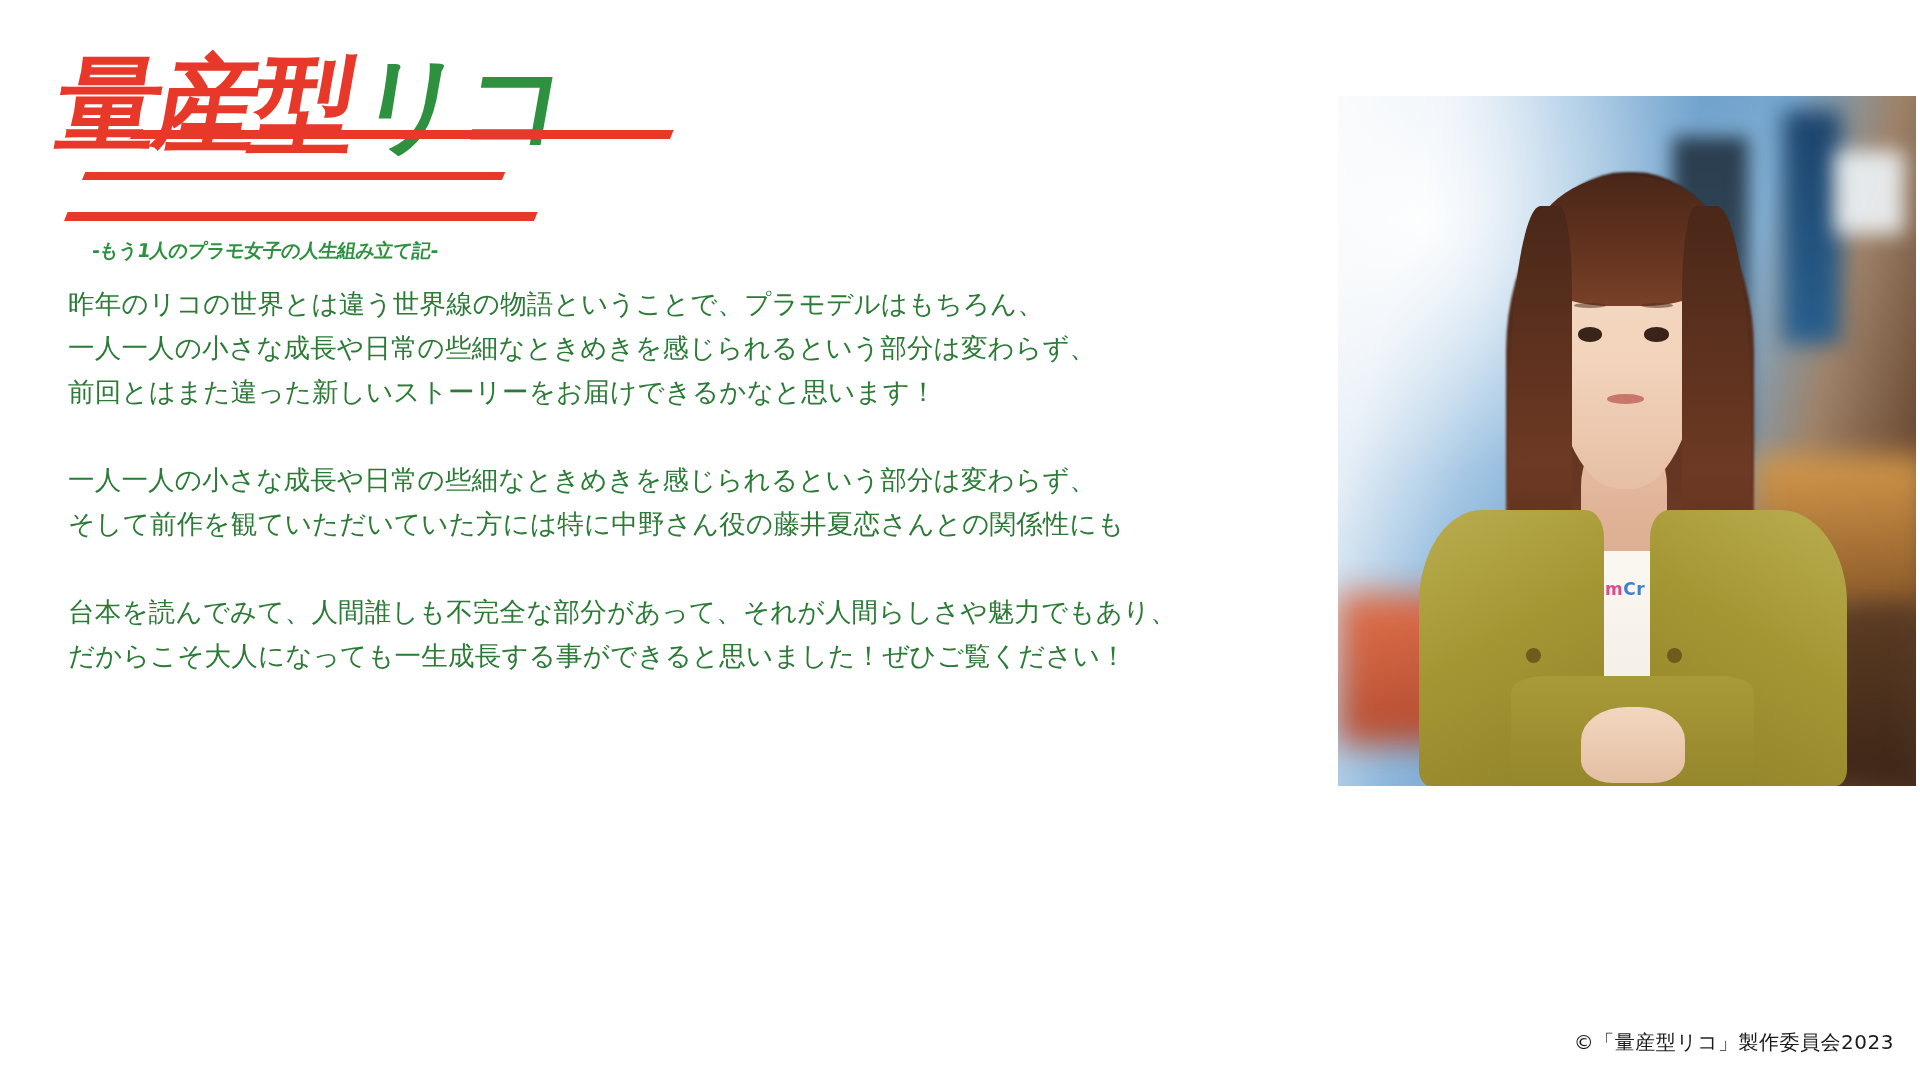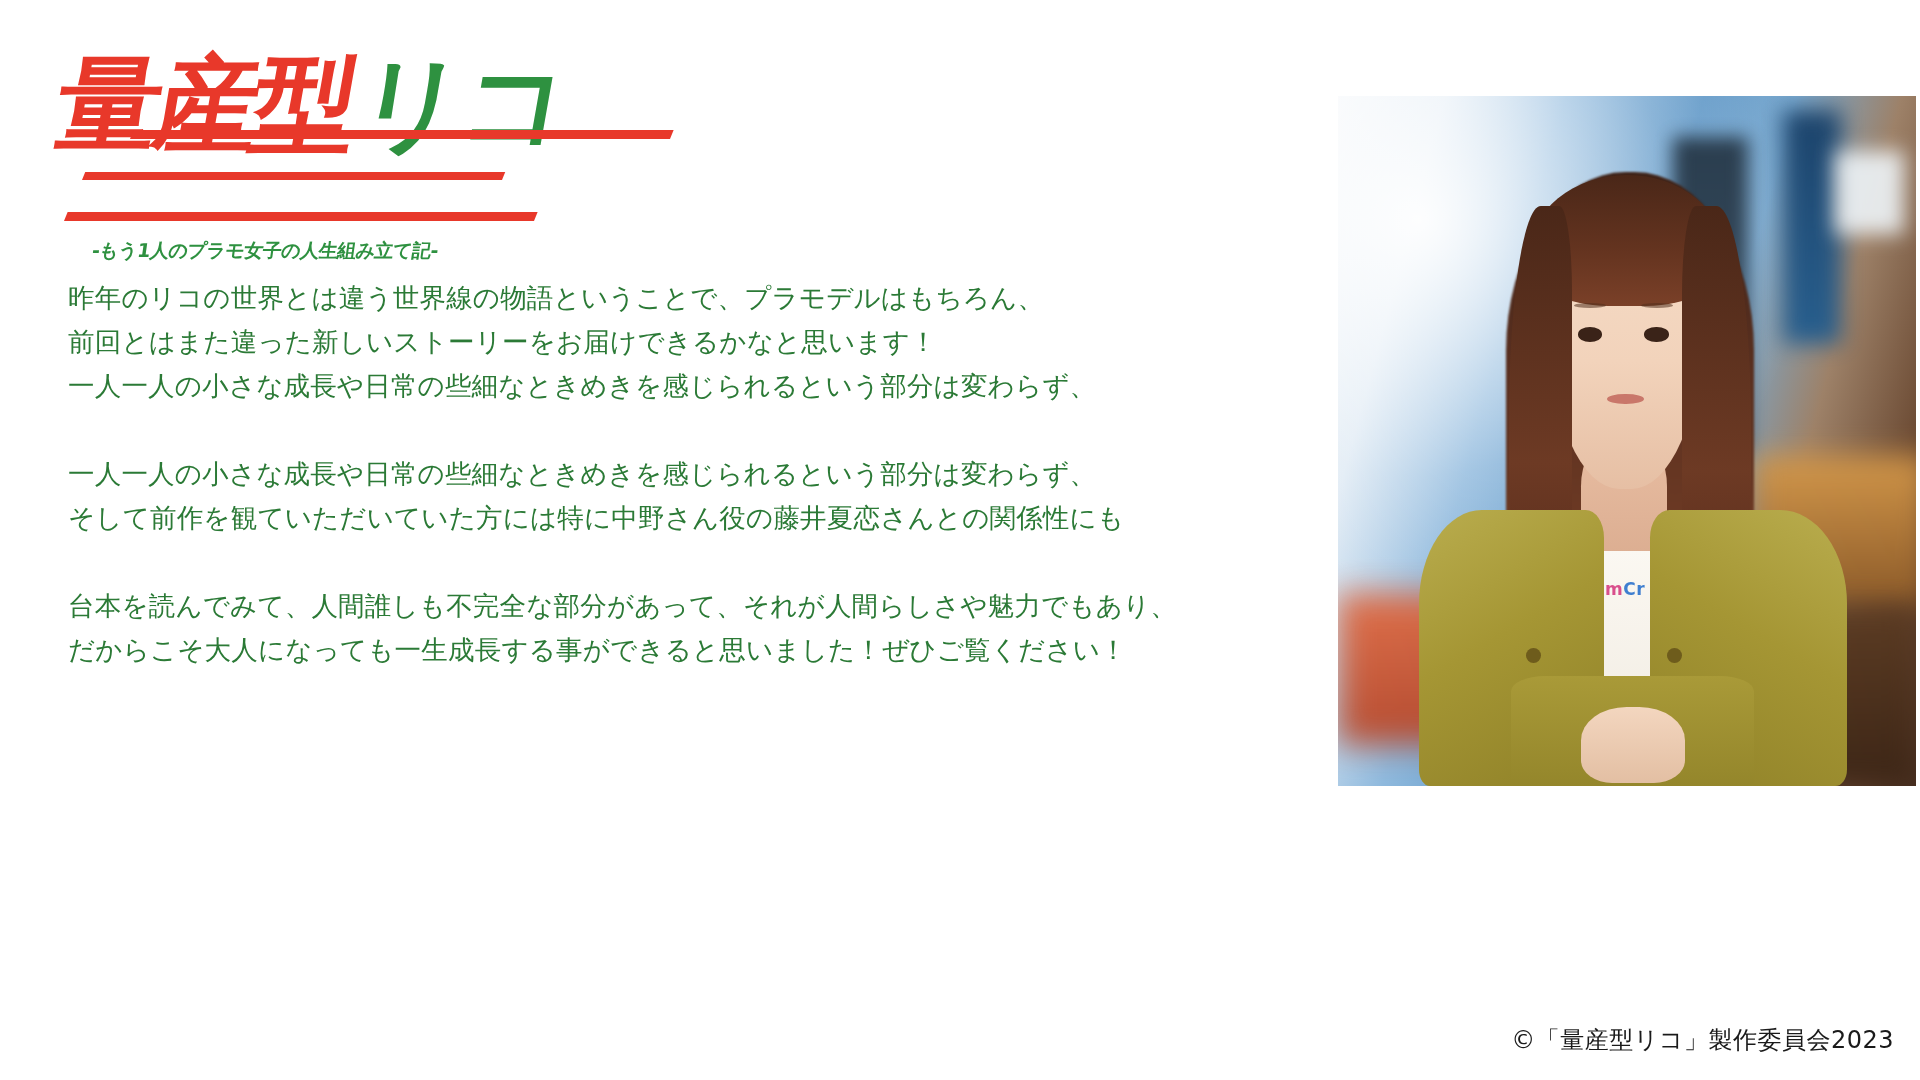--- a/index.html
+++ b/index.html
@@ -66,21 +66,21 @@
   .cast-name{
     position:absolute; left:588px; top:144px;
     font-size:54px; font-weight:bold;
     color:#2e9140;
     letter-spacing:-1px;
     white-space:nowrap;
   }
 
   
   .comment{
-    position:absolute; left:68px; top:276px;
+    position:absolute; left:68px; top:282px;
     width:1020px;
     color:#2b7a36;
     font-size:26.5px;
     line-height:44px;
     letter-spacing:0.2px;
   }
   .para{ margin:0 0 44px 0; }
   .para:last-child{ margin-bottom:8px; }
   .line{ display:block; white-space:nowrap; }
 
@@ -248,21 +248,21 @@
   .hands{
     position:absolute; left:42%; top:88.5%;
     width:18%; height:11%;
     background:linear-gradient(180deg,#f3d6bf,#e3bfa3);
     border-radius:44% 44% 30% 30%;
   }
 
   
   .copyright{
     position:absolute; right:26px; bottom:24px;
-    font-size:24px;
+    font-size:20px;
     color:#1a1a1a;
     letter-spacing:0.5px;
     white-space:nowrap;
   }
 </style>
 </head>
 <body>
 
 <div class="page">
 
@@ -274,22 +274,22 @@
     <div class="logo-stroke stroke-top"></div>
     <div class="logo-stroke stroke-mid"></div>
     <div class="logo-stroke stroke-bot"></div>
     <div class="logo-tagline">-もう1人のプラモ女子の人生組み立て記-</div>
   </div>
 
 
   <div class="comment">
     <div class="para">
       <span class="line">昨年のリコの世界とは違う世界線の物語ということで、プラモデルはもちろん、</span>
+      <span class="line">一人一人の小さな成長や日常の些細なときめきを感じられるという部分は変わらず、</span>
       <span class="line">前回とはまた違った新しいストーリーをお届けできるかなと思います！</span>
-      <span class="line">一人一人の小さな成長や日常の些細なときめきを感じられるという部分は変わらず、</span>
     </div>
     <div class="para">
       <span class="line">一人一人の小さな成長や日常の些細なときめきを感じられるという部分は変わらず、</span>
       <span class="line">そして前作を観ていただいていた方には特に中野さん役の藤井夏恋さんとの関係性にも</span>
     </div>
     <div class="para">
       <span class="line">台本を読んでみて、人間誰しも不完全な部分があって、それが人間らしさや魅力でもあり、</span>
       <span class="line">だからこそ大人になっても一生成長する事ができると思いました！ぜひご覧ください！</span>
     </div>
   </div>

